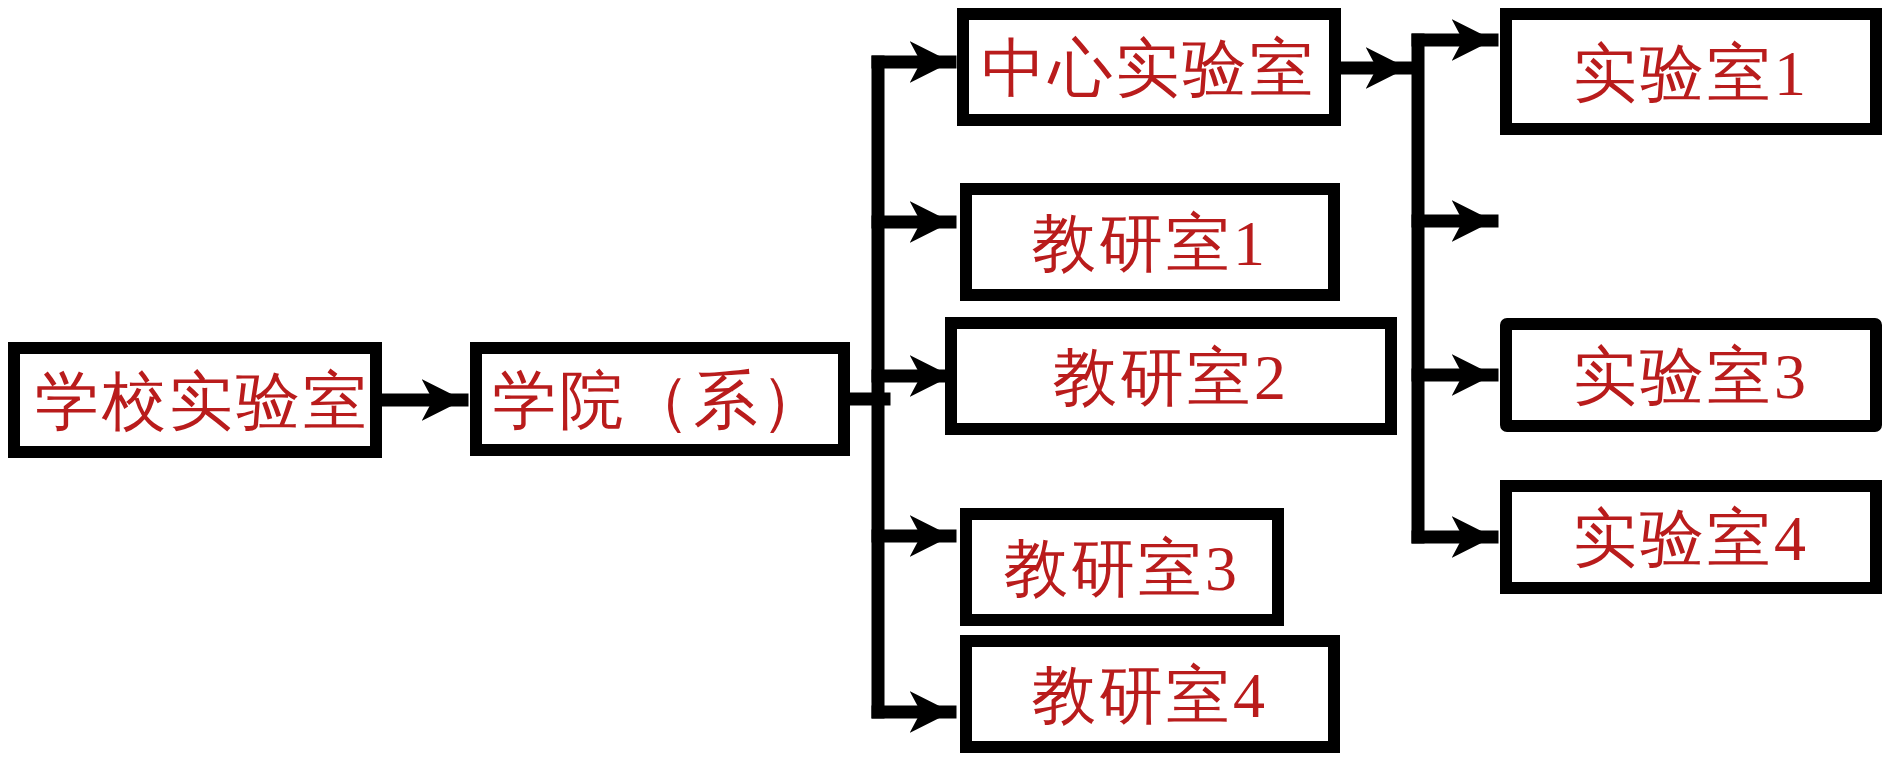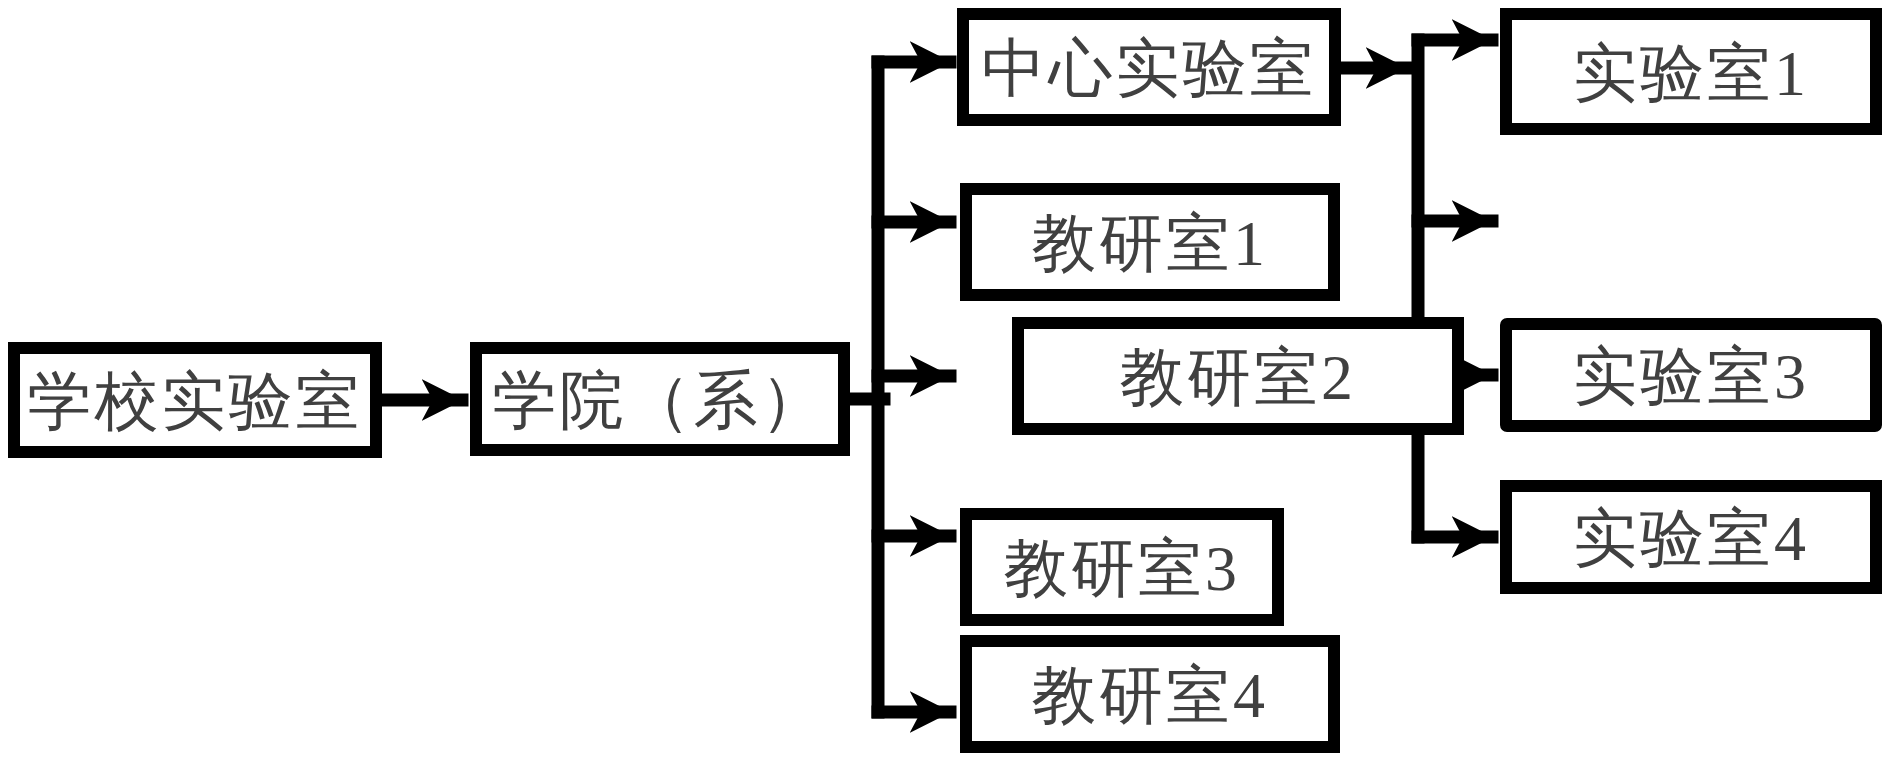--- a/index.html
+++ b/index.html
@@ -28,21 +28,21 @@
     border: 12px solid #000000;
     background: #ffffff;
     display: flex;
     align-items: center;
     justify-content: center;
     overflow: hidden;
   }
   .node-label {
     font-size: 64px;
     letter-spacing: 3px;
-    color: #404040;
+    color: #b91c1c;
     white-space: nowrap;
     line-height: 1;
     transform: translateY(2px);
   }
 </style>
 </head>
 <body>
 
 <div id="stage">
 
@@ -61,33 +61,33 @@
       <polyline points="878,536 950,536" fill="none" stroke="#000000" stroke-width="13" stroke-linecap="square" marker-end="url(#arrowhead)"></polyline>
       <polyline points="878,712 950,712" fill="none" stroke="#000000" stroke-width="13" stroke-linecap="square" marker-end="url(#arrowhead)"></polyline>
       <polyline points="1341,68 1406,68" fill="none" stroke="#000000" stroke-width="13" stroke-linecap="square" marker-end="url(#arrowhead)"></polyline>
       <polyline points="1418,40 1418,537" fill="none" stroke="#000000" stroke-width="13" stroke-linecap="square"></polyline>
       <polyline points="1418,40 1492,40" fill="none" stroke="#000000" stroke-width="13" stroke-linecap="square" marker-end="url(#arrowhead)"></polyline>
       <polyline points="1418,221 1492,221" fill="none" stroke="#000000" stroke-width="13" stroke-linecap="square" marker-end="url(#arrowhead)"></polyline>
       <polyline points="1418,375 1492,375" fill="none" stroke="#000000" stroke-width="13" stroke-linecap="square" marker-end="url(#arrowhead)"></polyline>
       <polyline points="1418,537 1492,537" fill="none" stroke="#000000" stroke-width="13" stroke-linecap="square" marker-end="url(#arrowhead)"></polyline>
     </svg>
 
-  <div class="node" style="left: 8px; top: 342px; width: 374px; height: 116px; border-color: rgb(0, 0, 0); background: rgb(255, 255, 255);">
+  <div class="node" style="left: 8px; top: 342px; width: 374px; height: 116px; border-color: rgb(0, 0, 0); background: rgb(255, 255, 255); justify-content: flex-end;">
     <span class="node-label">学校实验室</span>
   </div>
   <div class="node" style="left: 470px; top: 342px; width: 380px; height: 114px; border-color: rgb(0, 0, 0); background: rgb(255, 255, 255);">
     <span class="node-label">学院（系）</span>
   </div>
   <div class="node" style="left: 957px; top: 8px; width: 384px; height: 118px; border-color: rgb(0, 0, 0); background: rgb(255, 255, 255);">
     <span class="node-label">中心实验室</span>
   </div>
   <div class="node" style="left: 960px; top: 163px; width: 380px; height: 118px; border-color: rgb(0, 0, 0); background: rgb(255, 255, 255); margin-top: 20px;">
     <span class="node-label">教研室1</span>
   </div>
-  <div class="node" style="left: 1012px; top: 317px; width: 452px; height: 118px; border-color: rgb(0, 0, 0); background: rgb(255, 255, 255);">
+  <div class="node" style="left: 945px; top: 317px; width: 452px; height: 118px; border-color: rgb(0, 0, 0); background: rgb(255, 255, 255);">
     <span class="node-label">教研室2</span>
   </div>
   <div class="node" style="left: 960px; top: 477px; width: 324px; height: 118px; border-color: rgb(0, 0, 0); background: rgb(255, 255, 255); margin-top: 31px;">
     <span class="node-label">教研室3</span>
   </div>
   <div class="node" style="left: 960px; top: 635px; width: 380px; height: 118px; border-color: rgb(0, 0, 0); background: rgb(255, 255, 255);">
     <span class="node-label">教研室4</span>
   </div>
   <div class="node" style="left: 1500px; top: 8px; width: 382px; height: 127px; border-color: rgb(0, 0, 0); background: rgb(255, 255, 255);">
     <span class="node-label">实验室1</span>

